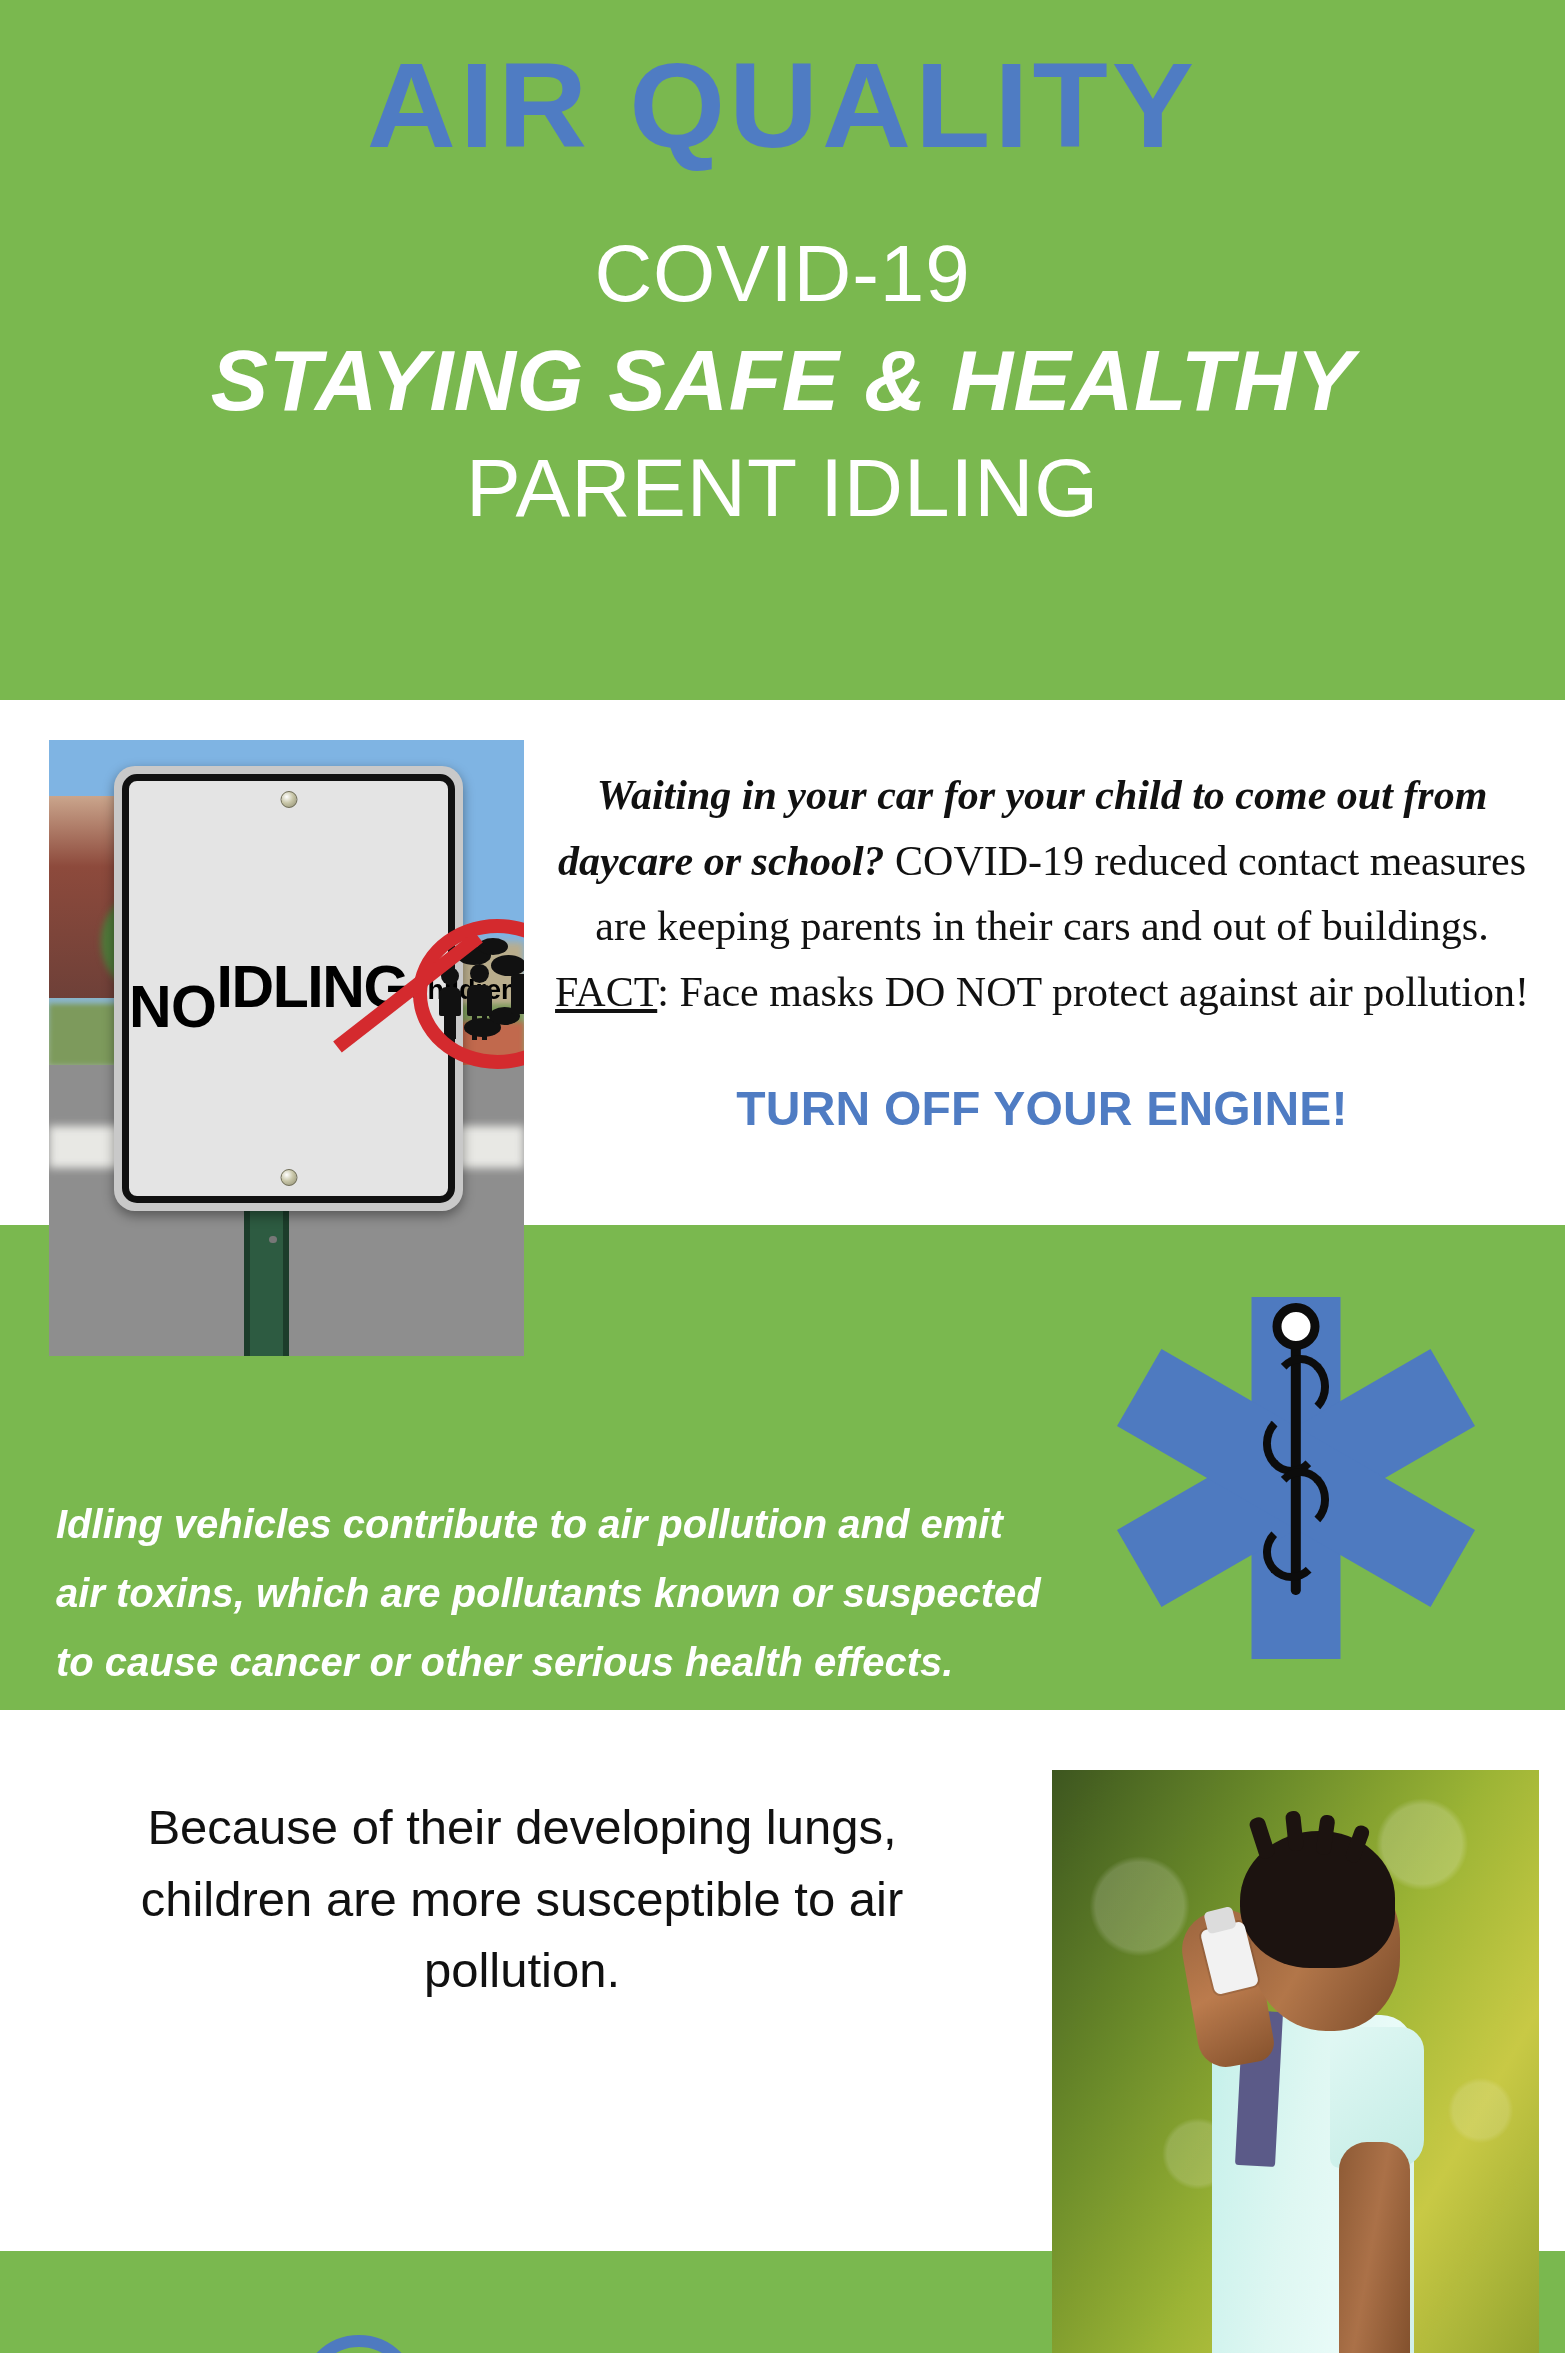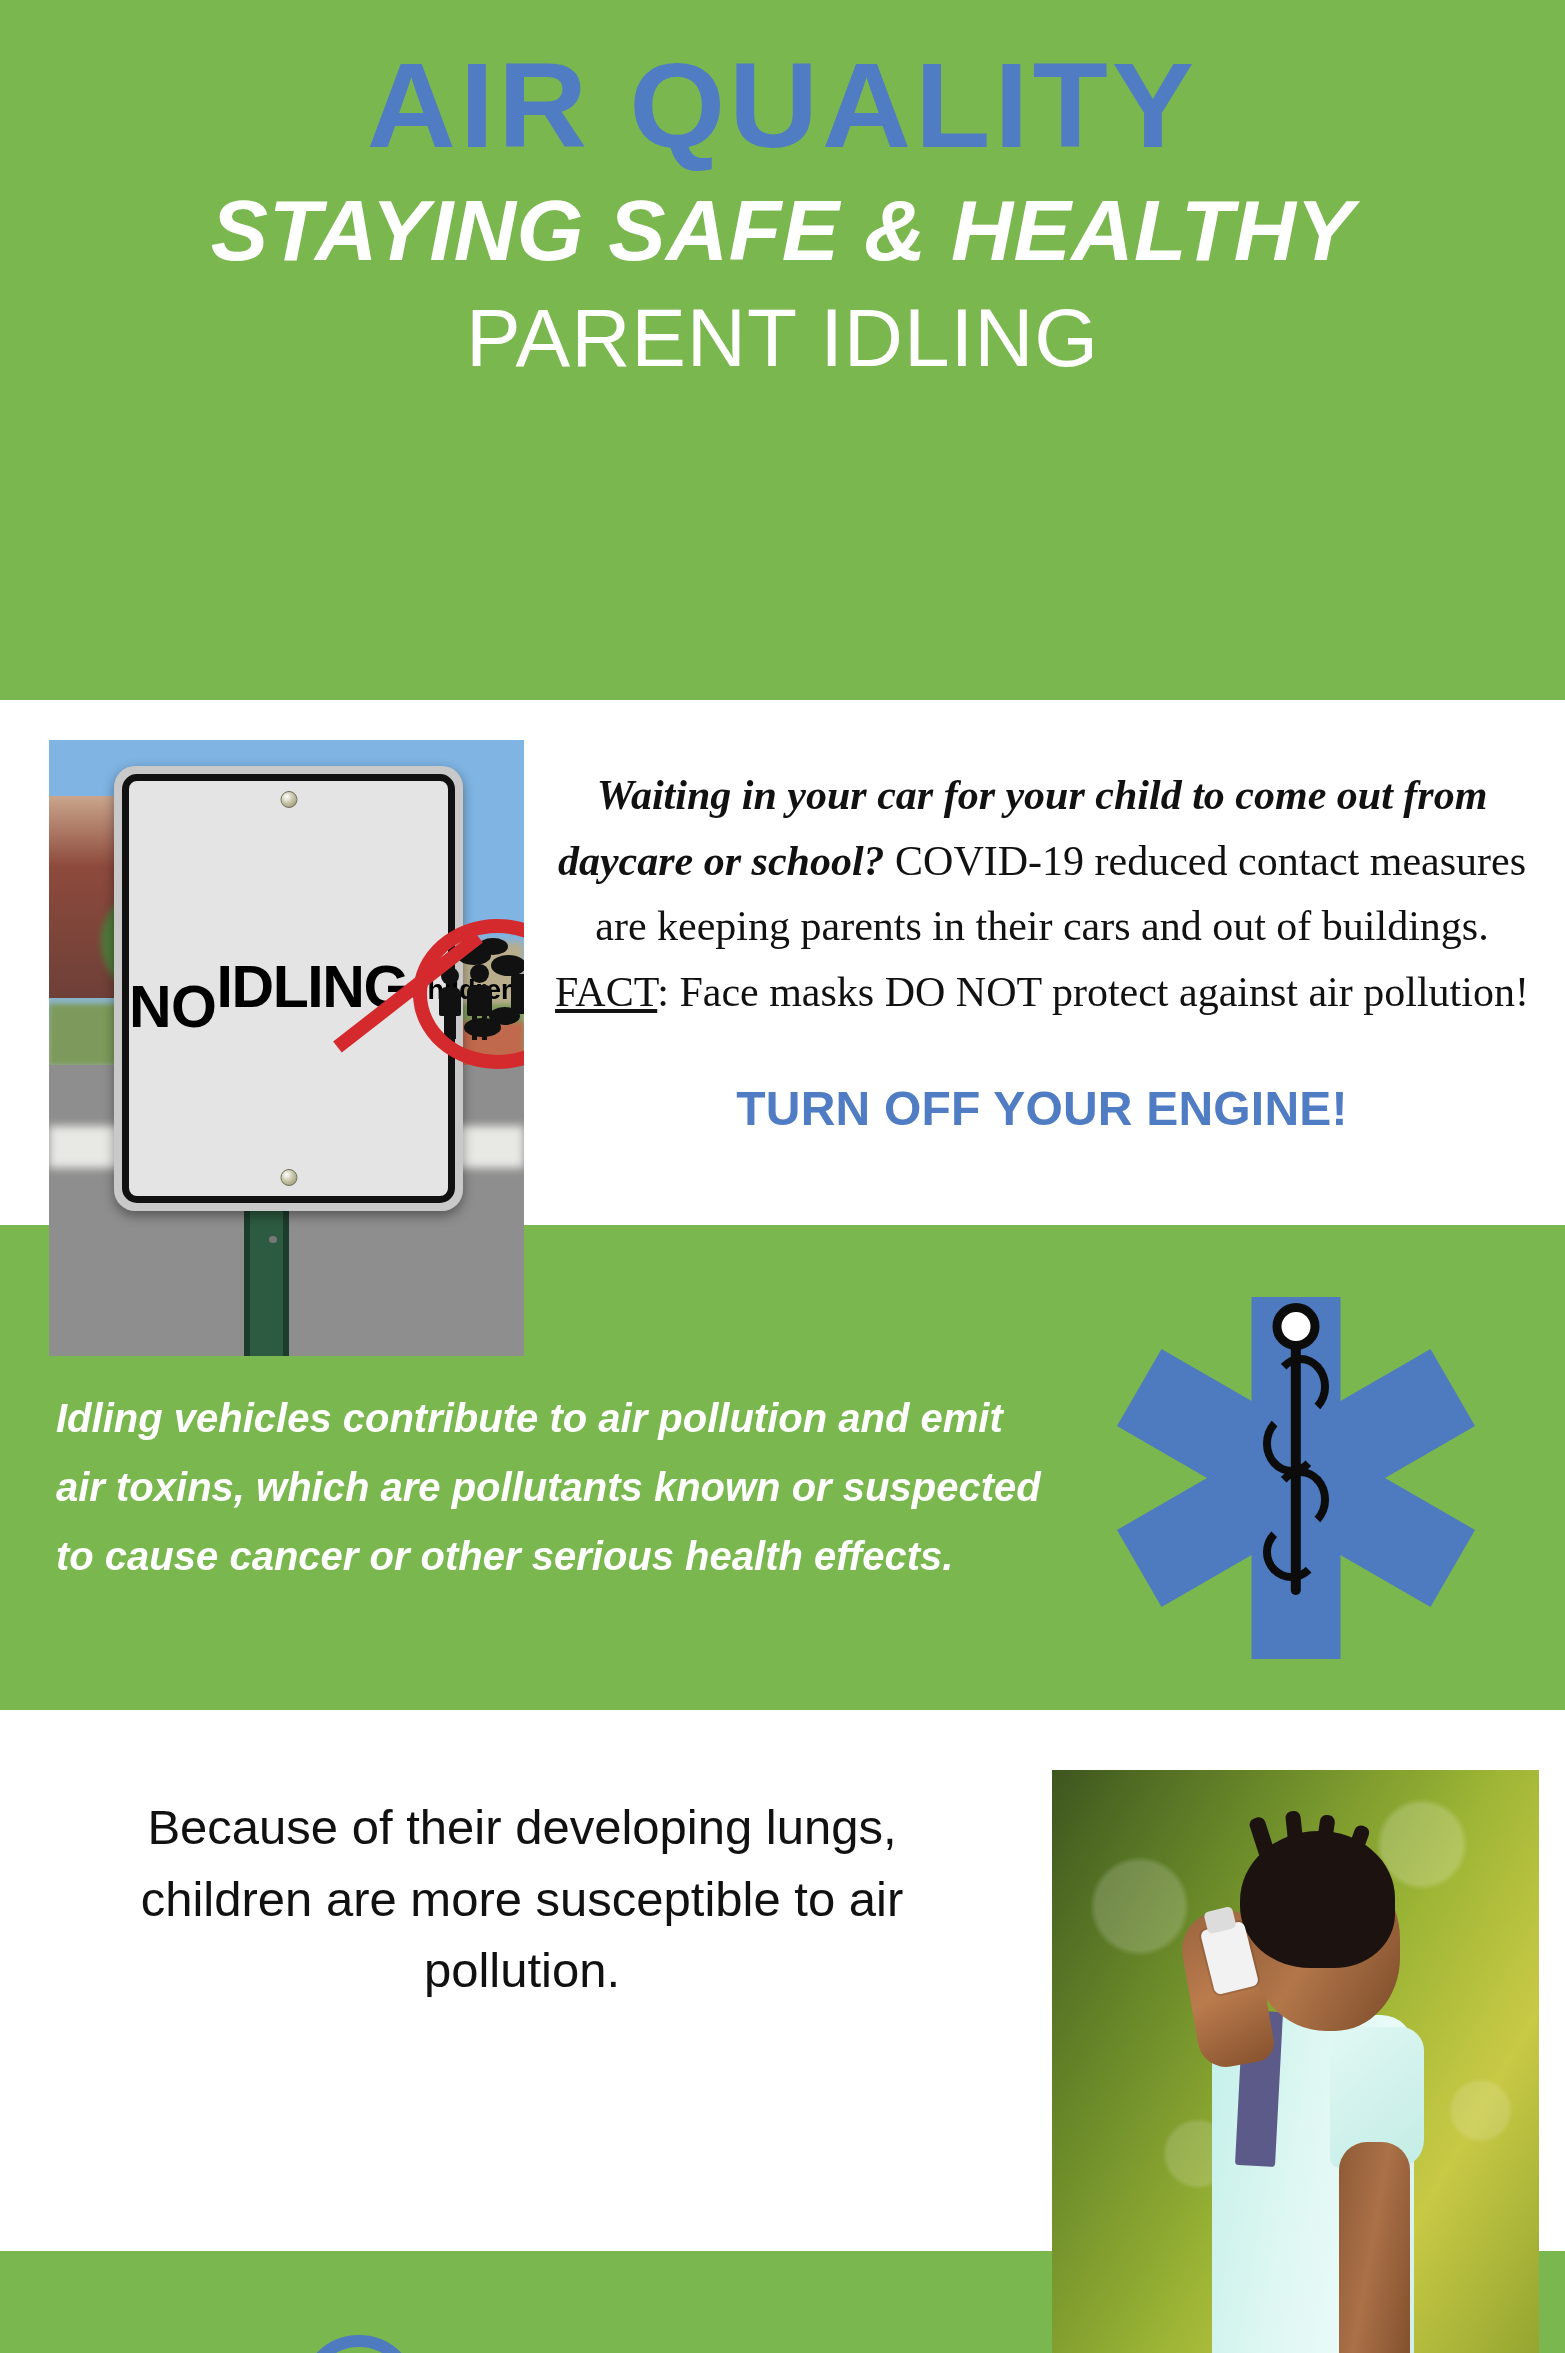--- a/index.html
+++ b/index.html
@@ -183,21 +183,21 @@
   #intro-paragraph .bold-italic{ font-weight:700; font-style:italic; }
   #intro-paragraph .underline{ text-decoration:underline; }
   #turn-off-engine{
     margin-top:56px; text-align:center;
     font-size:48px; font-weight:800; color:#4f7cc3;
     letter-spacing:0.2px; font-family:"Liberation Sans", sans-serif;
   }
 
   
   #idling-text{
-    position:absolute; left:56px; top:1384px; width:998px;
+    position:absolute; left:56px; top:1490px; width:998px;
     font-size:40px; font-weight:700; font-style:italic; color:#ffffff;
     line-height:1.72; font-family:"Liberation Sans", sans-serif;
   }
   #star-of-life{
     position:absolute; left:1107px; top:1271px; width:377px; height:414px;
   }
   #star-of-life .bar{
     position:absolute; left:50%; top:50%;
     width:89px; height:362px; background:#4e7ac0;
     transform-origin:center center;
@@ -317,20 +317,21 @@
 <body>
 
 <div class="band band-green" id="band-header"></div>
 <div class="band band-white" id="band-white-1"></div>
 <div class="band band-green" id="band-green-2"></div>
 <div class="band band-white" id="band-white-2"></div>
 <div class="band band-green" id="band-green-3"></div>
 
 <div id="header-inner">
   <div id="title-air-quality">AIR QUALITY</div>
+  <div id="title-covid">COVID-19</div>
   <div id="title-staying">STAYING SAFE &amp; HEALTHY</div>
   <div id="title-parent-guide">PARENT IDLING</div>
 </div>
 
 <div id="sign-photo">
   <div class="bg-building"></div>
   <div class="bg-tree"></div>
   <div class="bg-far"></div>
   <div class="bg-grass"></div>
   <div class="bg-brick"></div>

